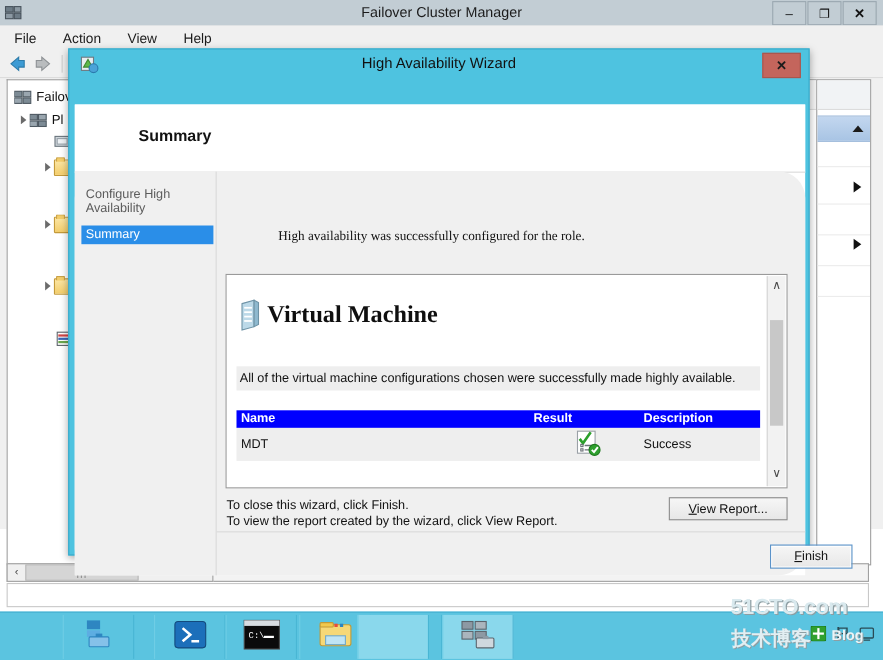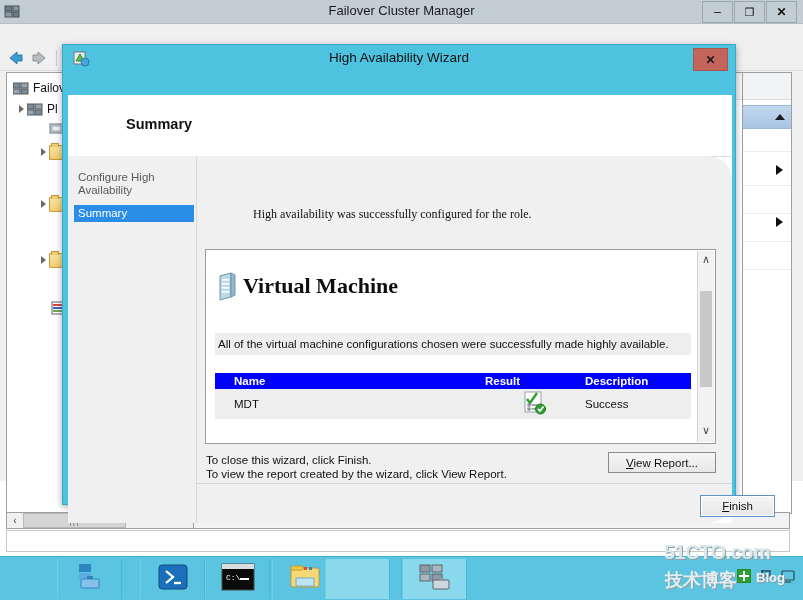--- a/index.html
+++ b/index.html
@@ -363,21 +363,21 @@
     font-size: 11.5px;
     font-family: "Liberation Sans", sans-serif;
   }
   .rep-trow {
     display: flex;
     background: #eeeeee;
     height: 30px; align-items: center;
     color: #111; font-size: 11.5px;
     font-family: "Liberation Sans", sans-serif;
   }
-  .c-name { width: 270px; padding-left: 19px; box-sizing: border-box; }
+  .c-name { width: 270px; padding-left: 4px; box-sizing: border-box; }
   .c-result { width: 100px; text-align: left; box-sizing: border-box; }
   .c-desc { width: 106px; text-align: left; box-sizing: border-box; }
   .c-result-cell { width: 100px; display: flex; justify-content: center; }
 
   .rep-vscroll {
     position: absolute; right: 1px; top: 1px;
     width: 16px; height: 191px;
     background: #f2f2f2;
     border-left: 1px solid #d4d4d4;
   }
@@ -485,20 +485,26 @@
         </svg>
       </span>
       <div class="titlebar-text">Failover Cluster Manager</div>
       <div class="winbtns">
         <div class="winbtn minimize">–</div>
         <div class="winbtn restore">❐</div>
         <div class="winbtn close">✕</div>
       </div>
     </div>
 
+    <div class="menubar">
+      <div class="menu-item">File</div>
+      <div class="menu-item">Action</div>
+      <div class="menu-item">View</div>
+      <div class="menu-item">Help</div>
+    </div>
 
     <div class="toolbar">
       <span class="tb-arrow">
         <svg width="20" height="18" viewBox="0 0 20 18">
           <path d="M11 3 L4 9 L11 15 L11 12 L16 12 L16 6 L11 6 Z" fill="#3d9bd4" stroke="#2d7ba9"></path>
         </svg>
       </span>
       <span class="tb-arrow">
         <svg width="20" height="18" viewBox="0 0 20 18">
           <path d="M9 3 L16 9 L9 15 L9 12 L4 12 L4 6 L9 6 Z" fill="#b9bcbe" stroke="#8d9194"></path>

